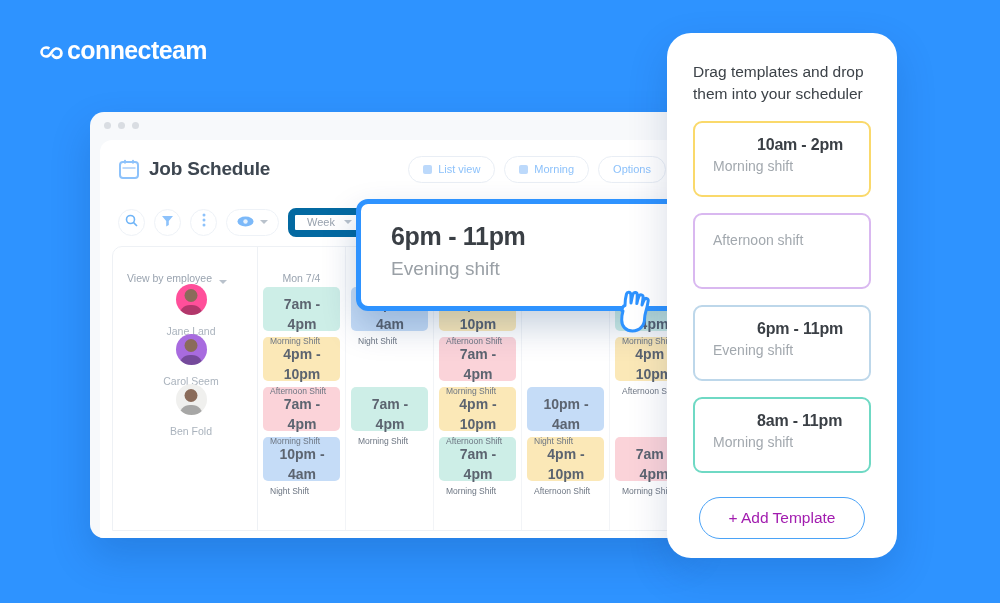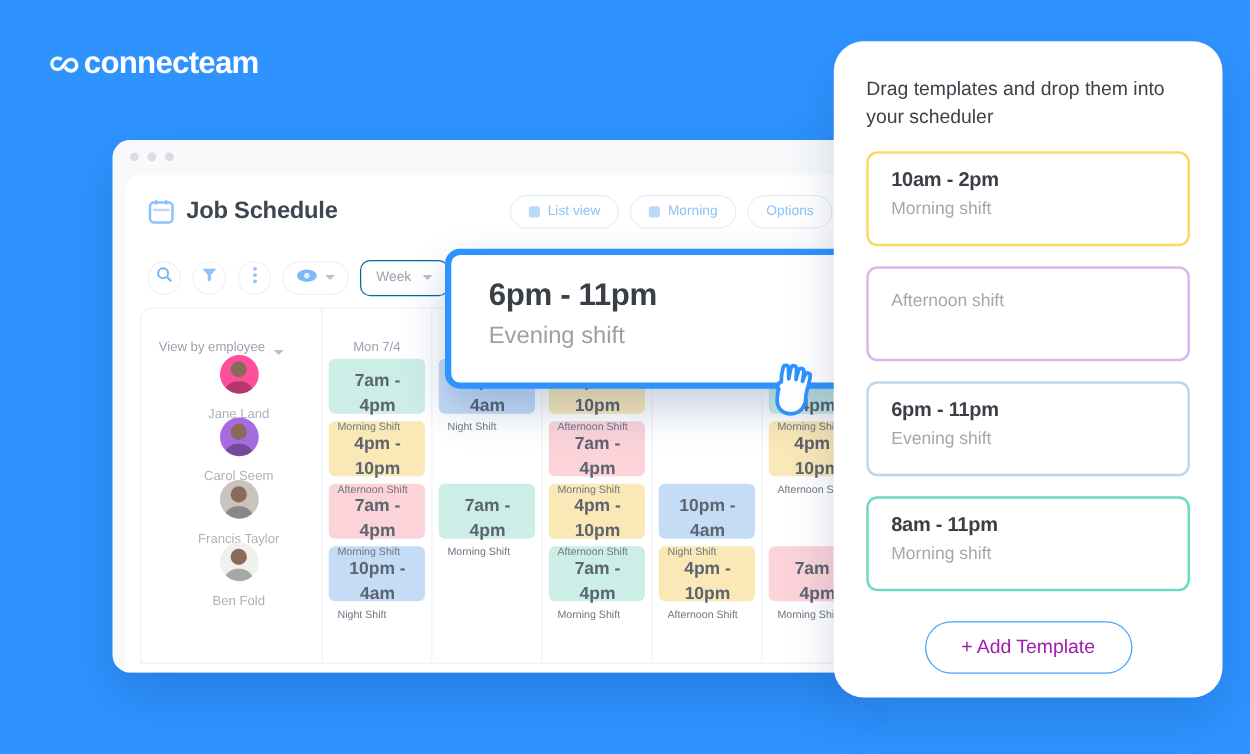--- a/index.html
+++ b/index.html
@@ -57,21 +57,21 @@
   .toolbar { height: 48px; display: flex; align-items: center; padding: 0 18px; gap: 9px; }
   .tb-circle {
     width: 27px; height: 27px; border-radius: 50%;
     border: 1px solid #eef2f7; display: flex; align-items: center; justify-content: center;
   }
   .tb-oval {
     height: 27px; min-width: 52px; border-radius: 14px; border: 1px solid #eef2f7;
     display: flex; align-items: center; justify-content: center; gap: 6px; padding: 0 10px;
   }
   .tb-week {
-    height: 29px; border: 1px solid #0369a1; border-radius: 8px;
+    height: 29px; border: 7px solid #0369a1; border-radius: 8px;
     display: flex; align-items: center; gap: 9px; padding: 0 12px;
     font-size: 11px; color: #98a2ae;
   }
   .caret { width: 0; height: 0; border-left: 4px solid transparent; border-right: 4px solid transparent; border-top: 4px solid #b9c2cc; }
 
   
   .grid-wrap {
     margin: 0 12px; border: 1px solid #eef1f5; border-radius: 10px 10px 0 0;
     height: 285px; display: flex; overflow: hidden; background: #fff;
   }
@@ -110,31 +110,31 @@
     background: #ffffff; border: 5px solid #2e93ff; border-radius: 12px;
     box-shadow: 0 16px 34px rgba(0,50,110,0.22);
     padding: 18px 0 0 30px;
   }
   .drag-time { font-size: 25px; font-weight: bold; color: #3a3f45; letter-spacing: -0.3px; }
   .drag-sub { font-size: 19px; color: #9aa0a6; margin-top: 7px; }
   .cursor-hand { position: absolute; left: 608px; top: 281px; width: 62px; height: 62px; }
 
   
   .panel {
-    position: absolute; left: 667px; top: 33px; width: 311px; height: 525px;
+    position: absolute; left: 667px; top: 33px; width: 230px; height: 525px;
     background: #ffffff; border-radius: 24px;
     box-shadow: 0 16px 40px rgba(0,40,100,0.16);
     padding: 28px 26px 0 26px;
   }
   .panel-title { font-size: 15.5px; line-height: 1.42; color: #3c4248; }
   .tpl {
     height: 76px; margin-top: 16px; border-radius: 9px; border: 2px solid #ddd;
     background: #fff; padding: 13px 0 0 18px;
   }
-  .tpl-time { font-size: 16px; font-weight: bold; color: #3a3f45; letter-spacing: -0.2px; }
+  .tpl-time { font-size: 16px; font-weight: bold; color: #3a3f45; letter-spacing: -0.2px; margin-left: 44px; }
   .tpl-sub { font-size: 14px; color: #a2a8ae; margin-top: 4px; }
   .add-btn {
     margin: 24px auto 0 auto; width: 166px; height: 42px;
     border: 1.6px solid #4ba3f7; border-radius: 21px;
     display: flex; align-items: center; justify-content: center;
     color: #a21caf; font-size: 15.5px;
   }
 </style>
 </head>
 <body>
@@ -230,24 +230,20 @@
         <div id="emp-rows">
             <div class="emp-row">
               <div class="avatar" style="background: rgb(255, 79, 154);"></div>
               <span class="emp-name">Jane Land</span>
             </div>
             <div class="emp-row">
               <div class="avatar" style="background: rgb(168, 107, 223);"></div>
               <span class="emp-name">Carol Seem</span>
             </div>
             <div class="emp-row">
-              <div class="avatar" style="background: rgb(200, 195, 189);"></div>
-              <span class="emp-name">Francis Taylor</span>
-            </div>
-            <div class="emp-row">
               <div class="avatar" style="background: rgb(240, 240, 238);"></div>
               <span class="emp-name">Ben Fold</span>
             </div>
           </div>
       </div>
       <div id="day-cols" style="display:flex">
           <div class="col-day">
             <div class="col-head">Mon 7/4</div>
             <div class="cell">
               <div class="chip" style="background: rgb(205, 238, 231);"><b>7am - 4pm</b><span>Morning Shift</span></div>

